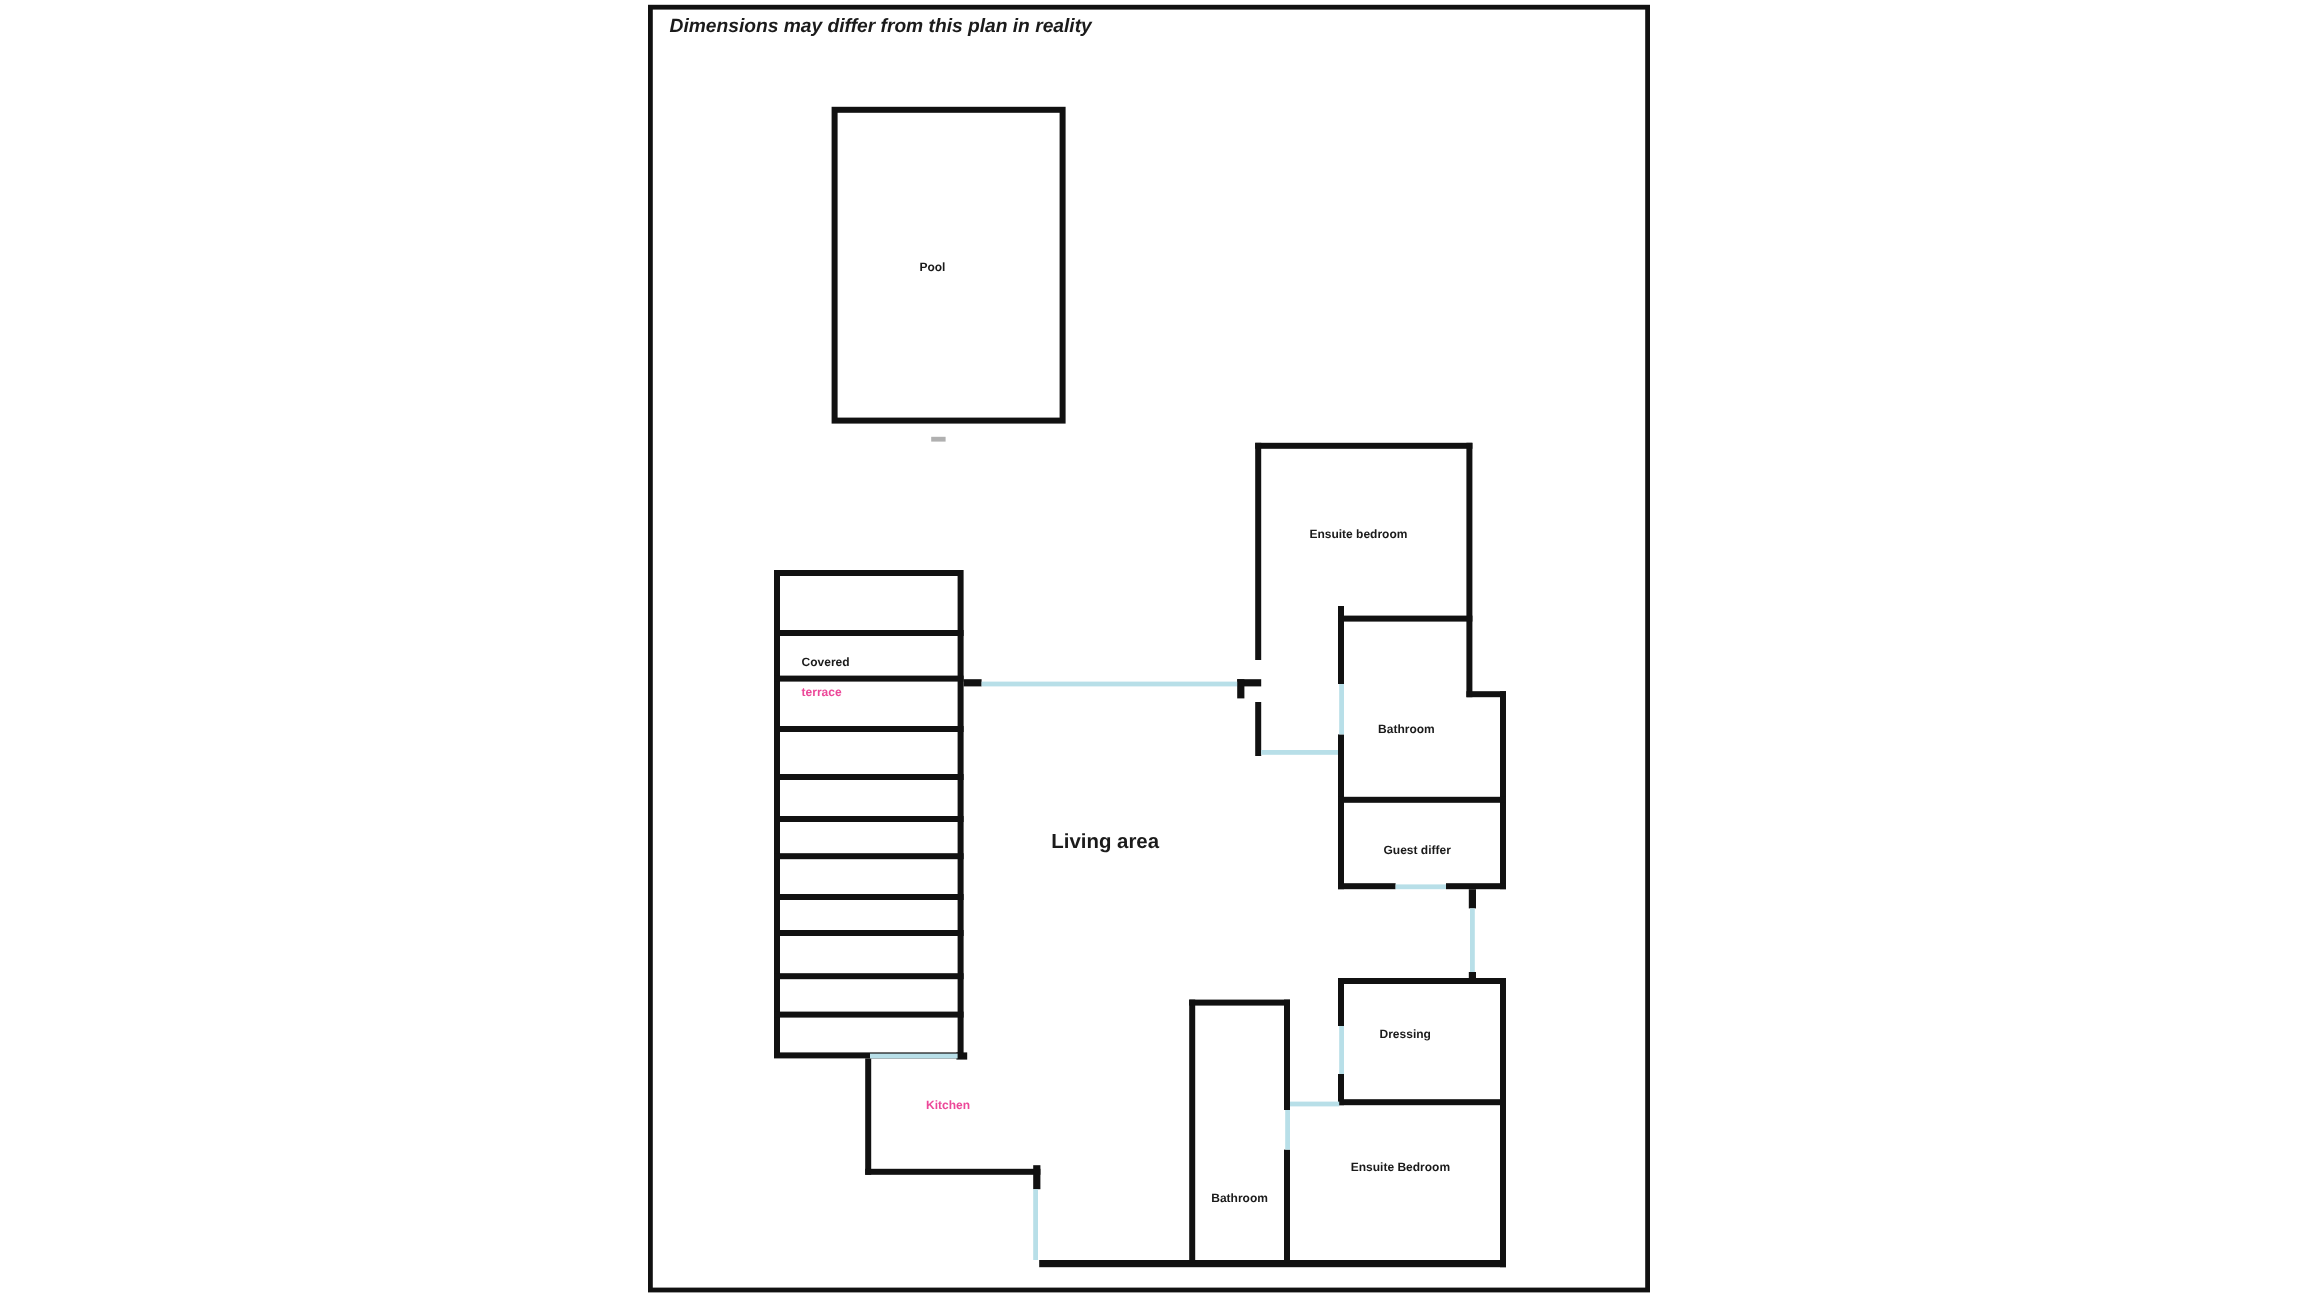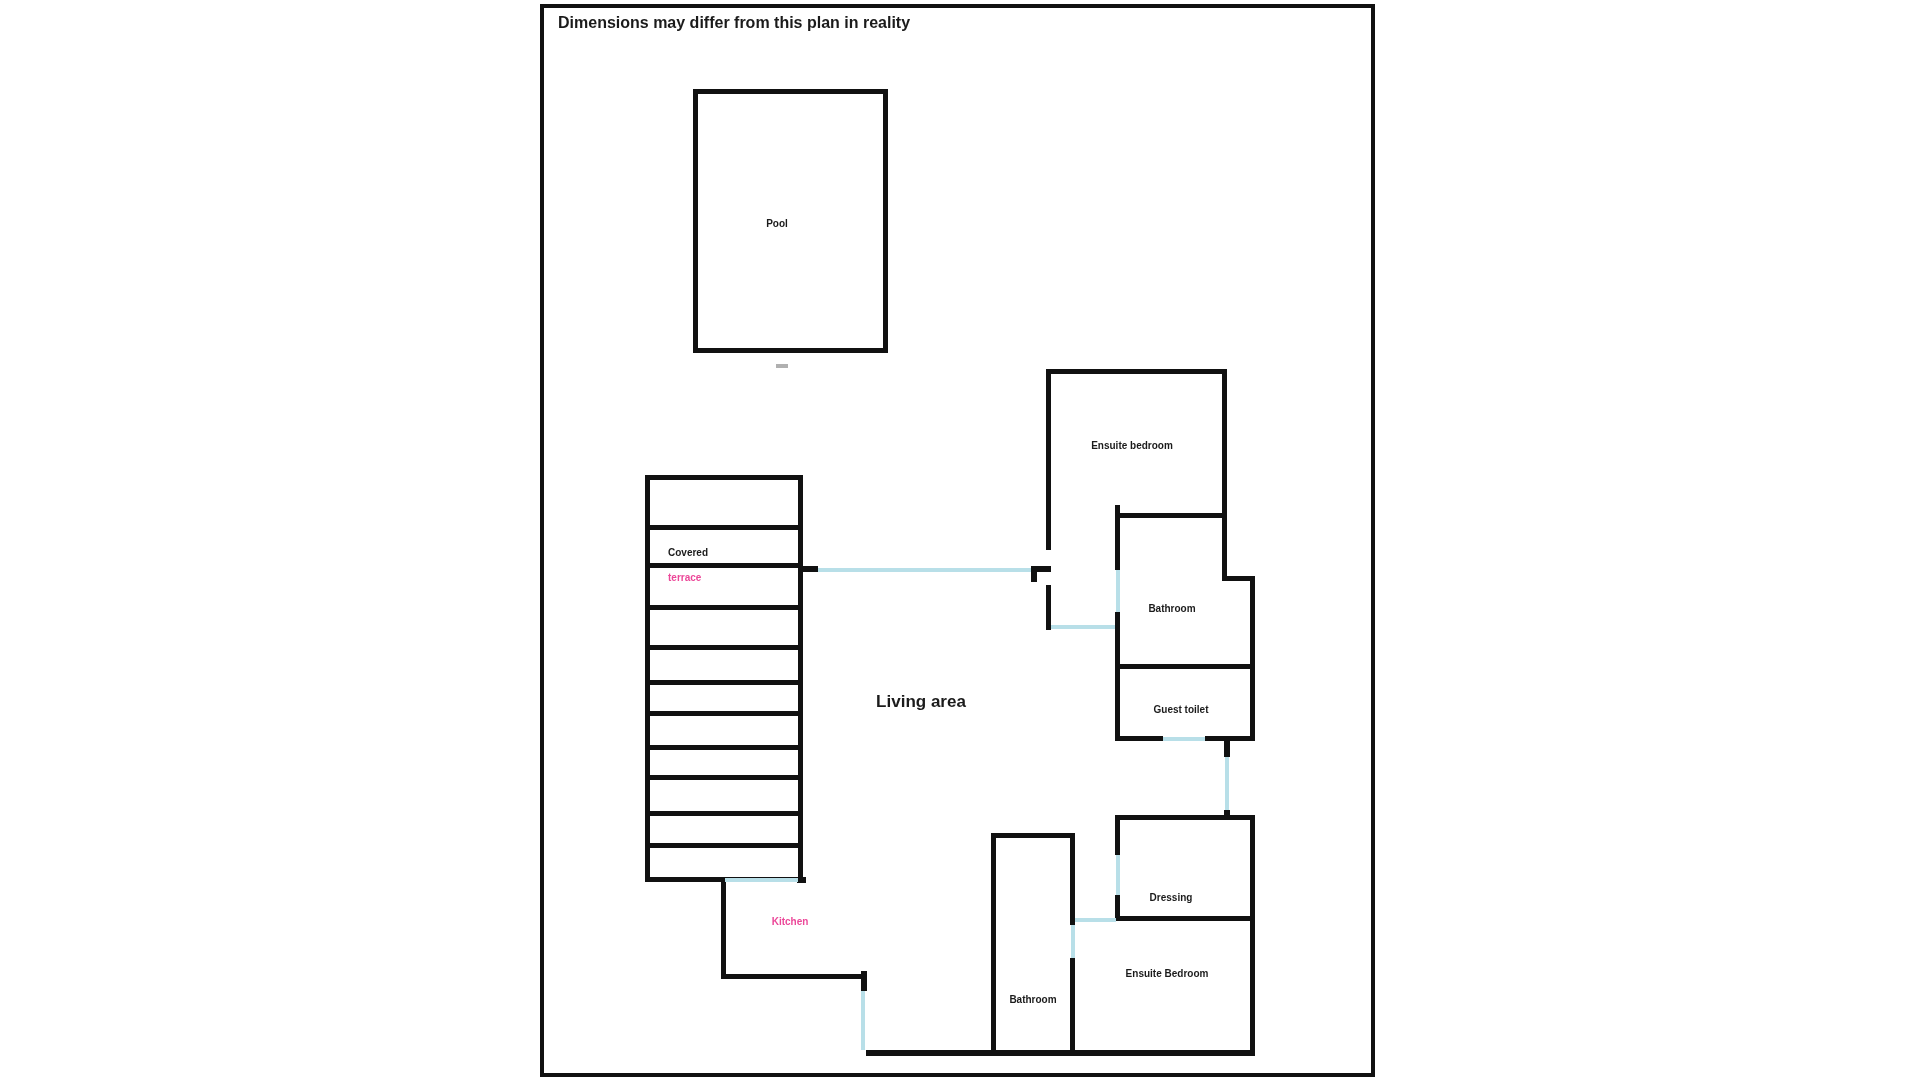--- a/index.html
+++ b/index.html
@@ -37,30 +37,30 @@
 <body>
 
 <div id="canvas" style="background: rgb(255, 255, 255);">
   <div id="plan">
 
     <div class="box" id="plan-border"></div>
     <div class="box" id="pool-box"></div>
     <div class="box" id="terrace-box"></div>
     <div class="seg" id="pool-mark"></div>
 
-    <div class="label" id="disclaimer" style="color: rgb(27, 27, 27);">Dimensions may differ from this plan in reality</div>
+    <div class="label" id="disclaimer" style="color: rgb(27, 27, 27); font-style: italic;">Dimensions may differ from this plan in reality</div>
 
     <div class="label centered" id="label-pool" style="color: rgb(27, 27, 27);">Pool</div>
     <div class="label" id="label-covered" style="color: rgb(27, 27, 27);">Covered</div>
     <div class="label" id="label-terrace" style="color: #ec4899;">terrace</div>
     <div class="label centered" id="label-living" style="color: rgb(27, 27, 27);">Living area</div>
     <div class="label centered" id="label-ensuite-top" style="color: rgb(27, 27, 27);">Ensuite bedroom</div>
     <div class="label centered" id="label-bathroom-top" style="color: rgb(27, 27, 27);">Bathroom</div>
-    <div class="label centered" id="label-guest-toilet" style="color: rgb(27, 27, 27);">Guest toilet</div>
-    <div class="label centered" id="label-dressing" style="color: rgb(27, 27, 27); margin-top: 35px;">Dressing</div>
+    <div class="label centered" id="label-guest-toilet" style="color: rgb(27, 27, 27);">Guest differ</div>
+    <div class="label centered" id="label-dressing" style="color: rgb(27, 27, 27);">Dressing</div>
     <div class="label centered" id="label-kitchen" style="color: #ec4899;">Kitchen</div>
     <div class="label centered" id="label-bathroom-bottom" style="color: rgb(27, 27, 27);">Bathroom</div>
     <div class="label centered" id="label-ensuite-bottom" style="color: rgb(27, 27, 27);">Ensuite Bedroom</div>
 
   <div class="seg" style="left: 1046px; top: 369px; width: 181px; height: 5px; background: rgb(17, 17, 17);"></div>
       <div class="seg" style="left: 1046px; top: 369px; width: 5px; height: 181px; background: rgb(17, 17, 17);"></div>
       <div class="seg" style="left: 1031px; top: 566px; width: 20px; height: 6px; background: rgb(17, 17, 17);"></div>
       <div class="seg" style="left: 1031px; top: 566px; width: 6px; height: 16px; background: rgb(17, 17, 17);"></div>
       <div class="seg" style="left: 1046px; top: 585px; width: 5px; height: 45px; background: rgb(17, 17, 17);"></div>
       <div class="seg" style="left: 1222px; top: 369px; width: 5px; height: 212px; background: rgb(17, 17, 17);"></div>

